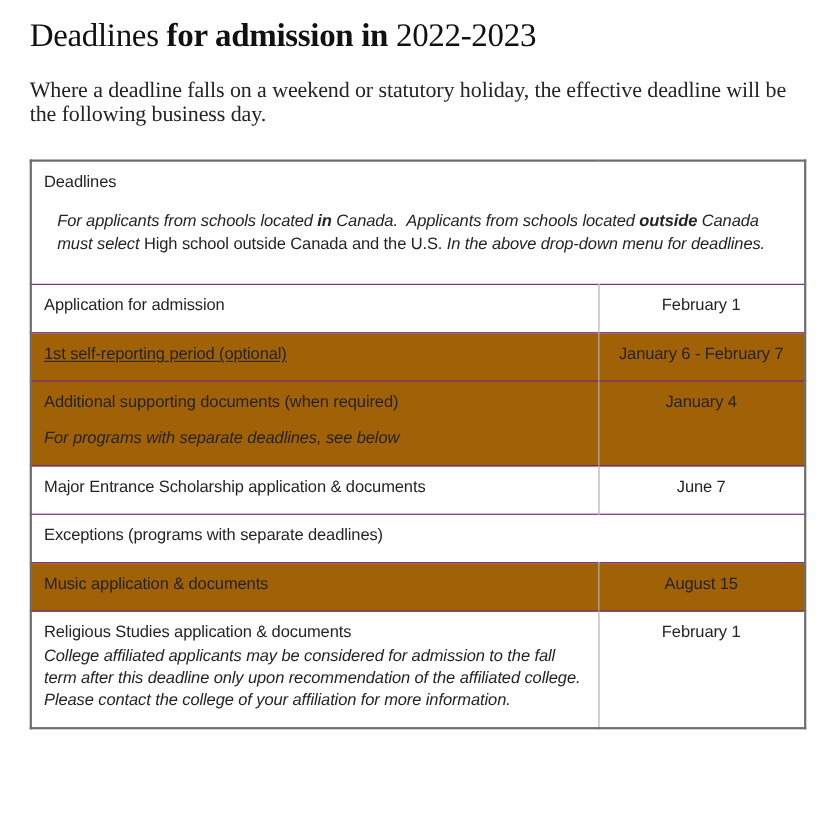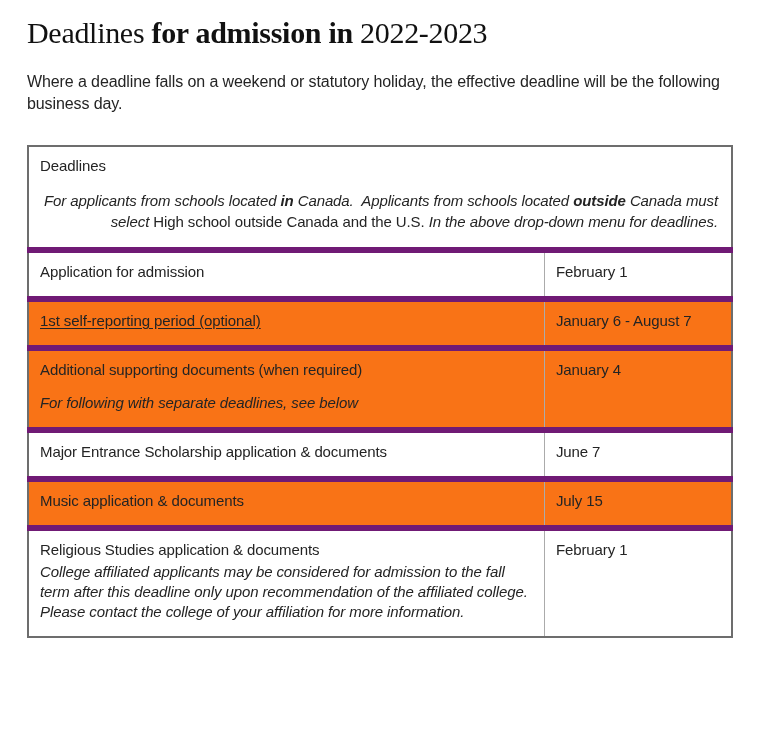--- a/index.html
+++ b/index.html
@@ -22,55 +22,56 @@
     font-weight: 400;
     font-size: 30px;
     letter-spacing: -0.3px;
     color: #111111;
     line-height: 1.1;
   }
   h1.page-title .t-bold { font-weight: 700; }
   
   p.intro {
     margin: 0 0 30px 0;
-    font-size: 16px;
+    font-size: 20px;
     line-height: 22px;
     max-width: 700px;
     letter-spacing: -0.1px;
+    font-family: Liberation Serif, serif;
   }
   
   table.deadlines {
     width: 706px;
     border-collapse: collapse;
     border: 2px solid #6d6d6d;
     font-size: 15px;
     letter-spacing: -0.1px;
   }
   table.deadlines td {
     vertical-align: top;
     padding: 9px 12px 14px 11px;
     line-height: 20px;
   }
-  tr.data-row { border-top: 6px solid #701a75; }
-  tr.alt { background: #f97316; }
+  tr.data-row { border-top: 1px solid #701a75; }
+  tr.alt { background: #a16207; }
   td.date-cell {
     border-left: 1px solid #ababab;
     width: 188px;
+    text-align: center;
   }
   td.item-cell { width: 518px; }
   td.indent { padding-left: 21px; }
   tr.tight td { padding-top: 4px; padding-bottom: 5px; }
   
   td.table-head-cell { padding: 8px 12px 17px 11px; }
   .table-head-title { margin: 0 0 14px 0; }
   .table-head-note {
-    margin: 1px;
+    margin: 12px;
     font-style: italic;
     line-height: 21px;
-    text-align: right;
   }
   .table-head-note .seg-bold { font-weight: 700; }
   .table-head-note .seg-upright { font-style: normal; }
   
   td p { margin: 0; }
   p.cell-note-spaced { font-style: italic; margin-top: 13px; }
   p.cell-note { font-style: italic; margin-top: 2px; }
   a.cell-link {
     color: #242424;
     text-decoration: underline;
@@ -102,52 +103,57 @@
             <p>Application for admission</p>
           </td>
         <td class="date-cell">
             <p>February 1</p>
           </td>
       </tr>
 
       <tr class="data-row alt">
         <td class="item-cell indent"><a class="cell-link">1st self-reporting period (optional)</a></td>
         <td class="date-cell">
-            <p>January 6 - August 7</p>
+            <p>January 6 - February 7</p>
           </td>
       </tr>
 
 
       <tr class="data-row alt">
         <td class="item-cell indent">
           <p>Additional supporting documents (when required)</p>
-          <p class="cell-note-spaced">For following with separate deadlines, see below</p>
+          <p class="cell-note-spaced">For programs with separate deadlines, see below</p>
         </td>
         <td class="date-cell">
             <p>January 4</p>
           </td>
       </tr>
 
       <tr class="data-row">
         <td class="item-cell">
             <p>Major Entrance Scholarship application &amp; documents</p>
           </td>
         <td class="date-cell">
             <p>June 7</p>
           </td>
       </tr>
 
 
+      <tr class="data-row">
+        <td colspan="2">
+            <p>Exceptions (programs with separate deadlines)</p>
+          </td>
+      </tr>
 
       <tr class="data-row alt">
         <td class="item-cell">
             <p>Music application &amp; documents</p>
           </td>
         <td class="date-cell">
-            <p>July 15</p>
+            <p>August 15</p>
           </td>
       </tr>
 
       <tr class="data-row">
         <td class="item-cell">
           <p>Religious Studies application &amp; documents</p>
           <p class="cell-note">College affiliated applicants may be considered for admission to the fall term after this deadline only upon recommendation of the affiliated college. Please contact the college of your affiliation for more information.</p>
         </td>
         <td class="date-cell">
             <p>February 1</p>

